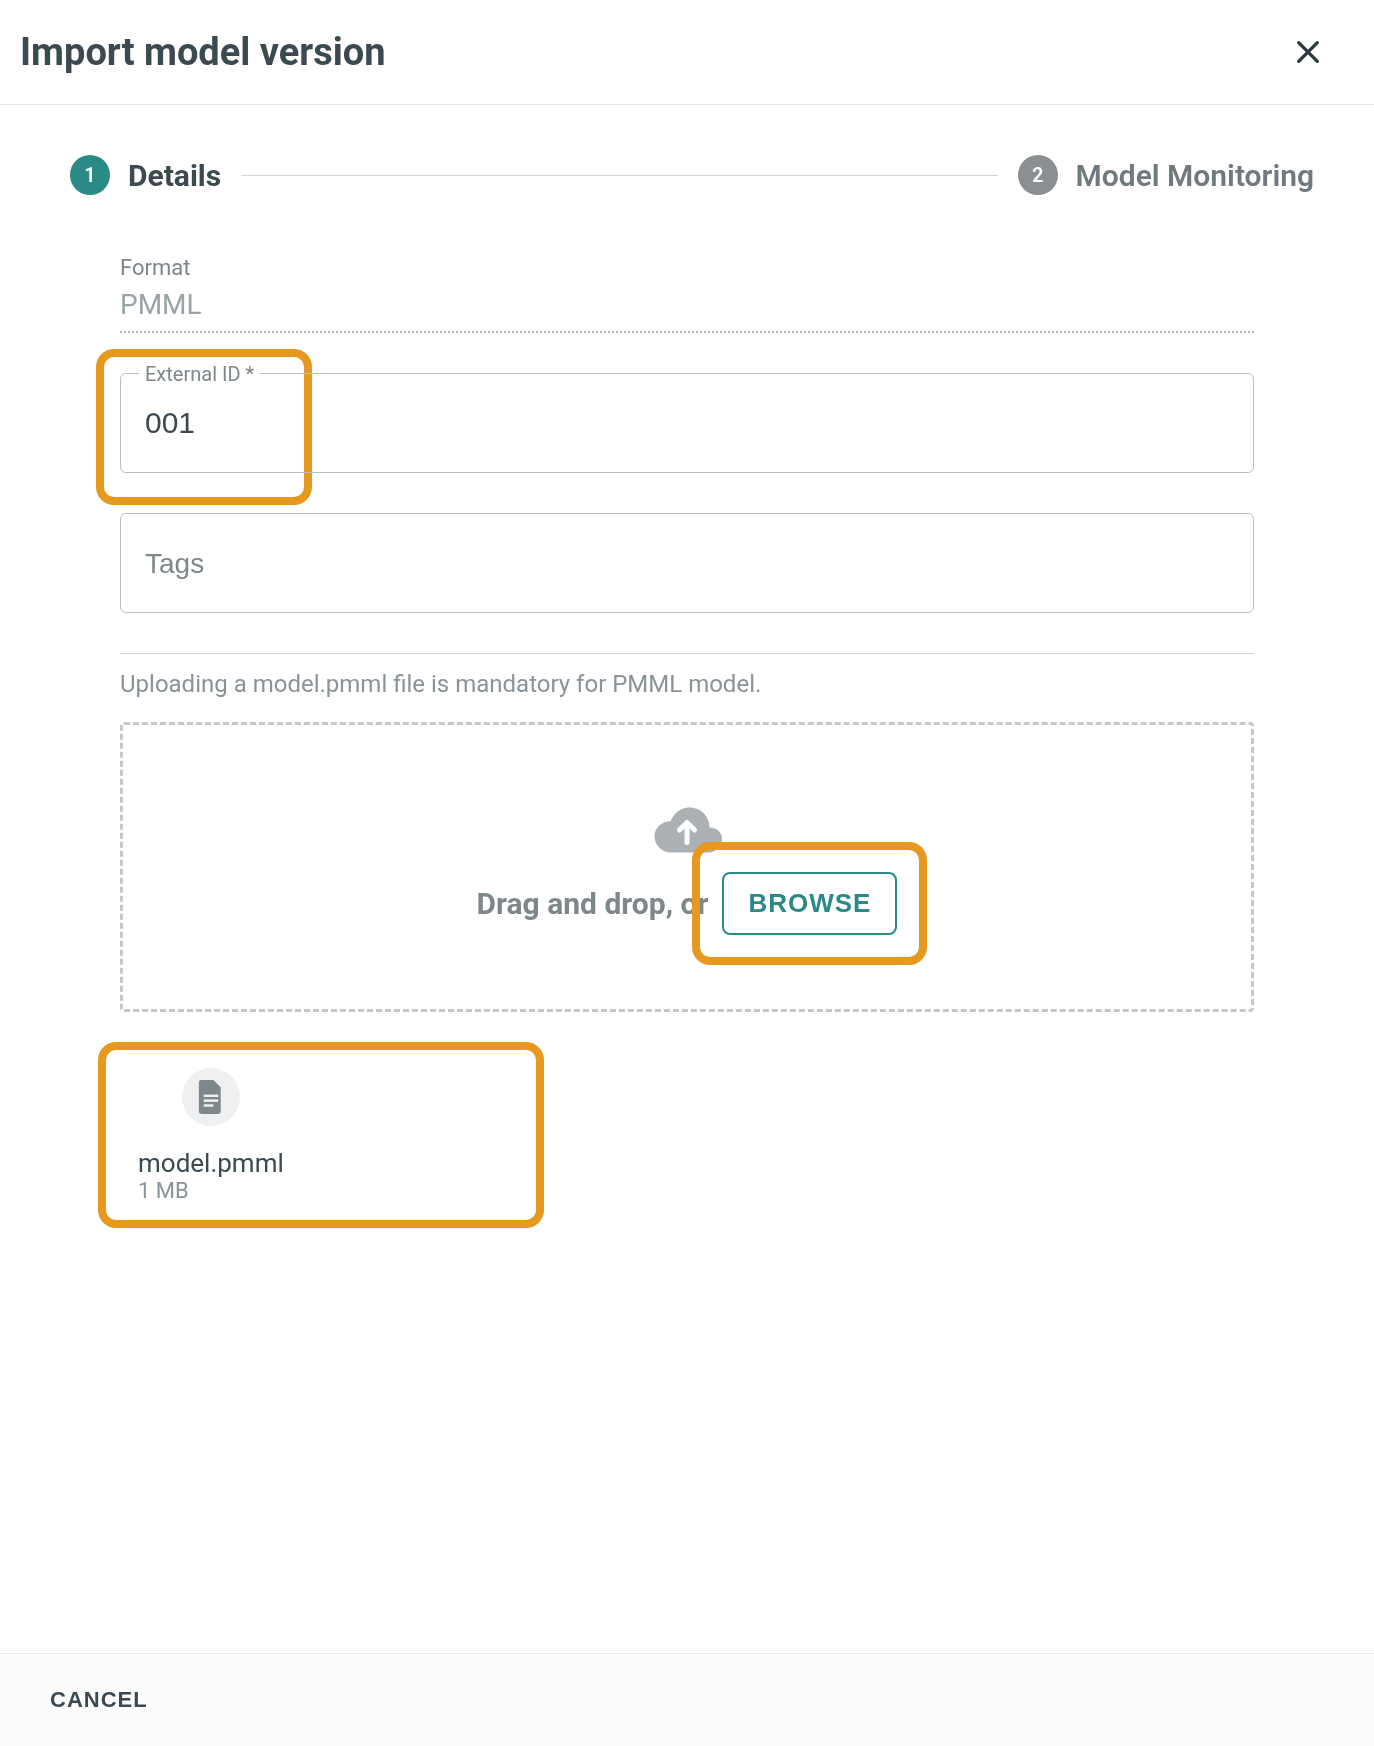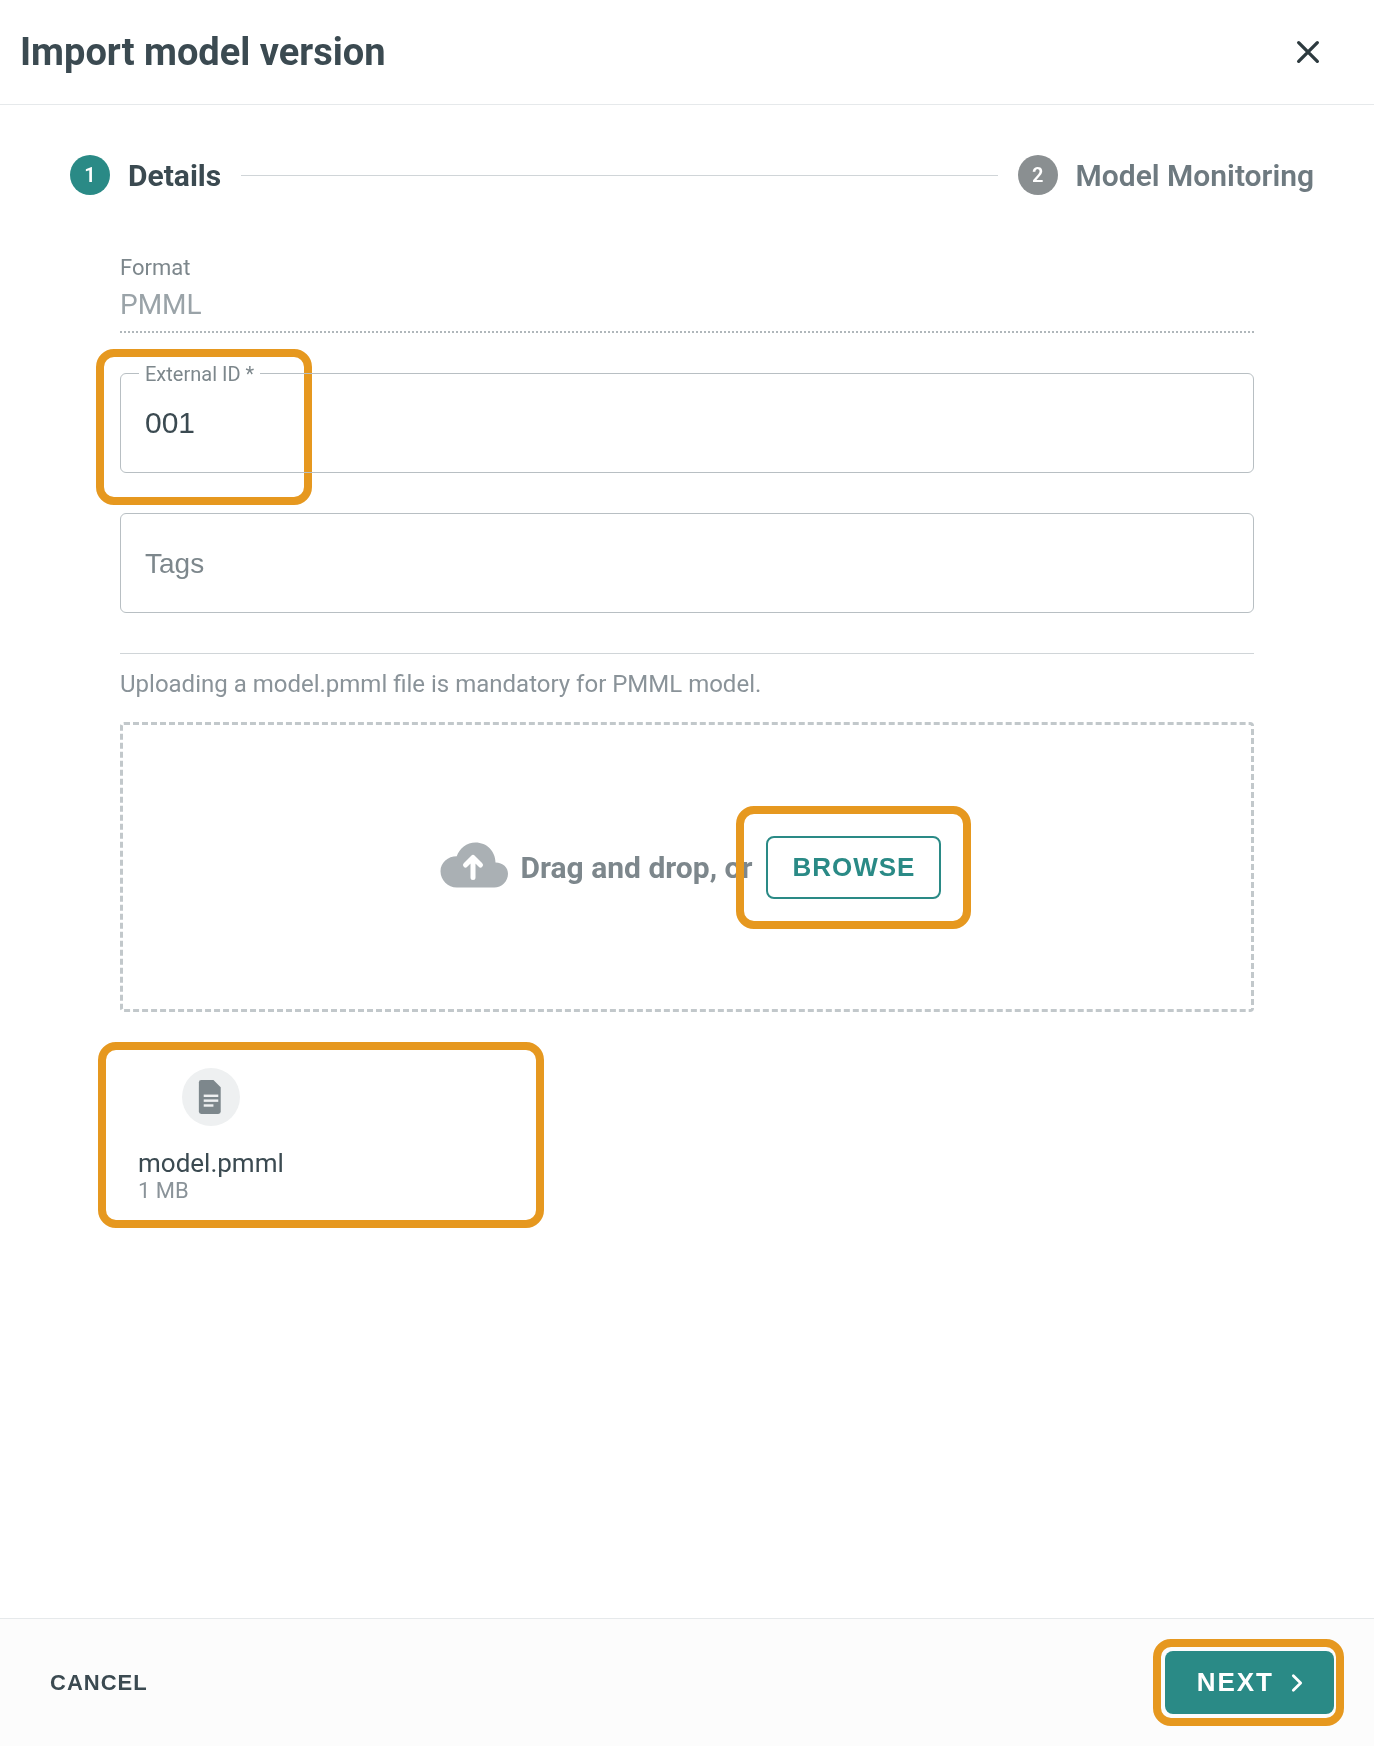--- a/index.html
+++ b/index.html
@@ -179,21 +179,21 @@
     font-size: 24px;
     color: #8a9399;
     margin-bottom: 24px;
   }
 
   .dropzone {
     border: 3px dashed #c2c8cb;
     border-radius: 4px;
     height: 290px;
     display: flex;
-    flex-direction: row;
+    flex-direction: column;
     align-items: center;
     justify-content: center;
     gap: 8px;
   }
   .cloud-icon { color: #aab0b4; }
   .cloud-icon svg { width: 80px; height: 60px; }
   .drop-row {
     display: flex;
     align-items: center;
     gap: 14px;
@@ -350,21 +350,13 @@
     <div class="file-meta">
       <span class="file-name">model.pmml</span>
       <span class="file-size">1 MB</span>
     </div>
   </div>
 
 </div>
 
 <div class="dialog-footer">
   <button class="cancel-btn">CANCEL</button>
-  <span class="hl hl-next">
-    <button class="next-btn">
-      <span>NEXT</span>
-      <svg viewBox="0 0 24 24">
-        <path d="M8 4l8 8-8 8" stroke="#fff" stroke-width="3" stroke-linecap="round" stroke-linejoin="round" fill="none"></path>
-      </svg>
-    </button>
-  </span>
 </div>
 
 </body></html>

